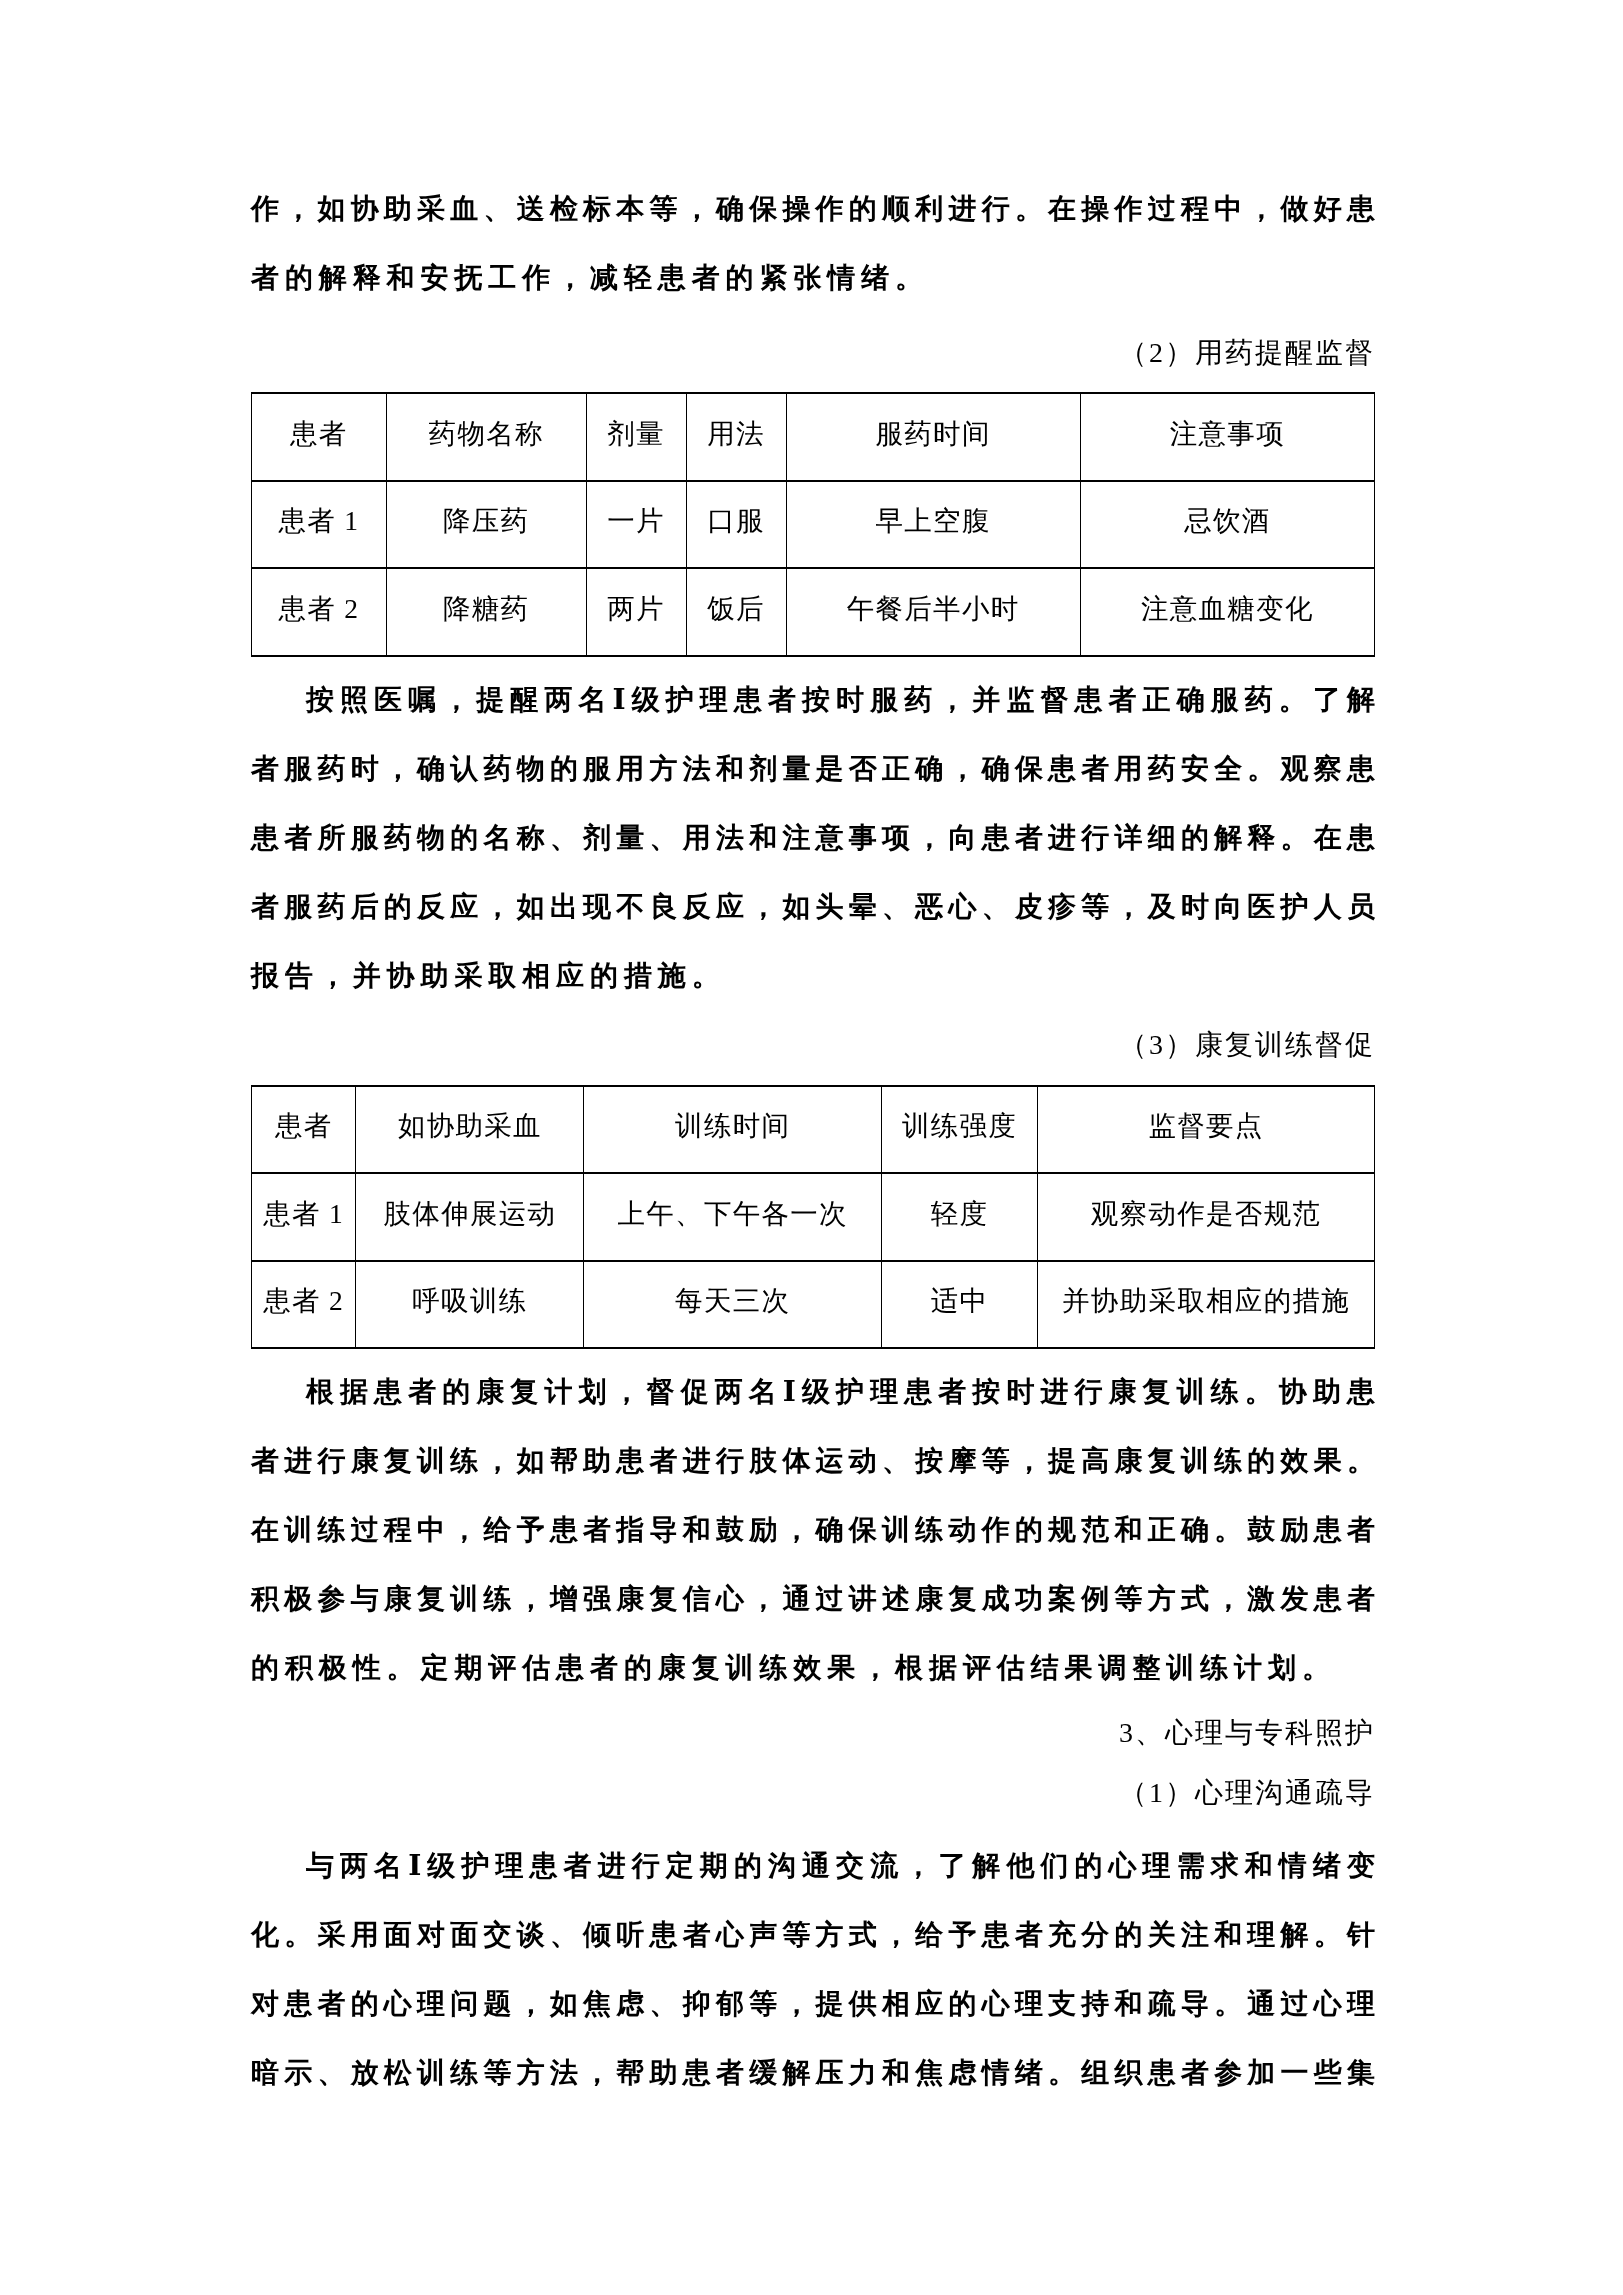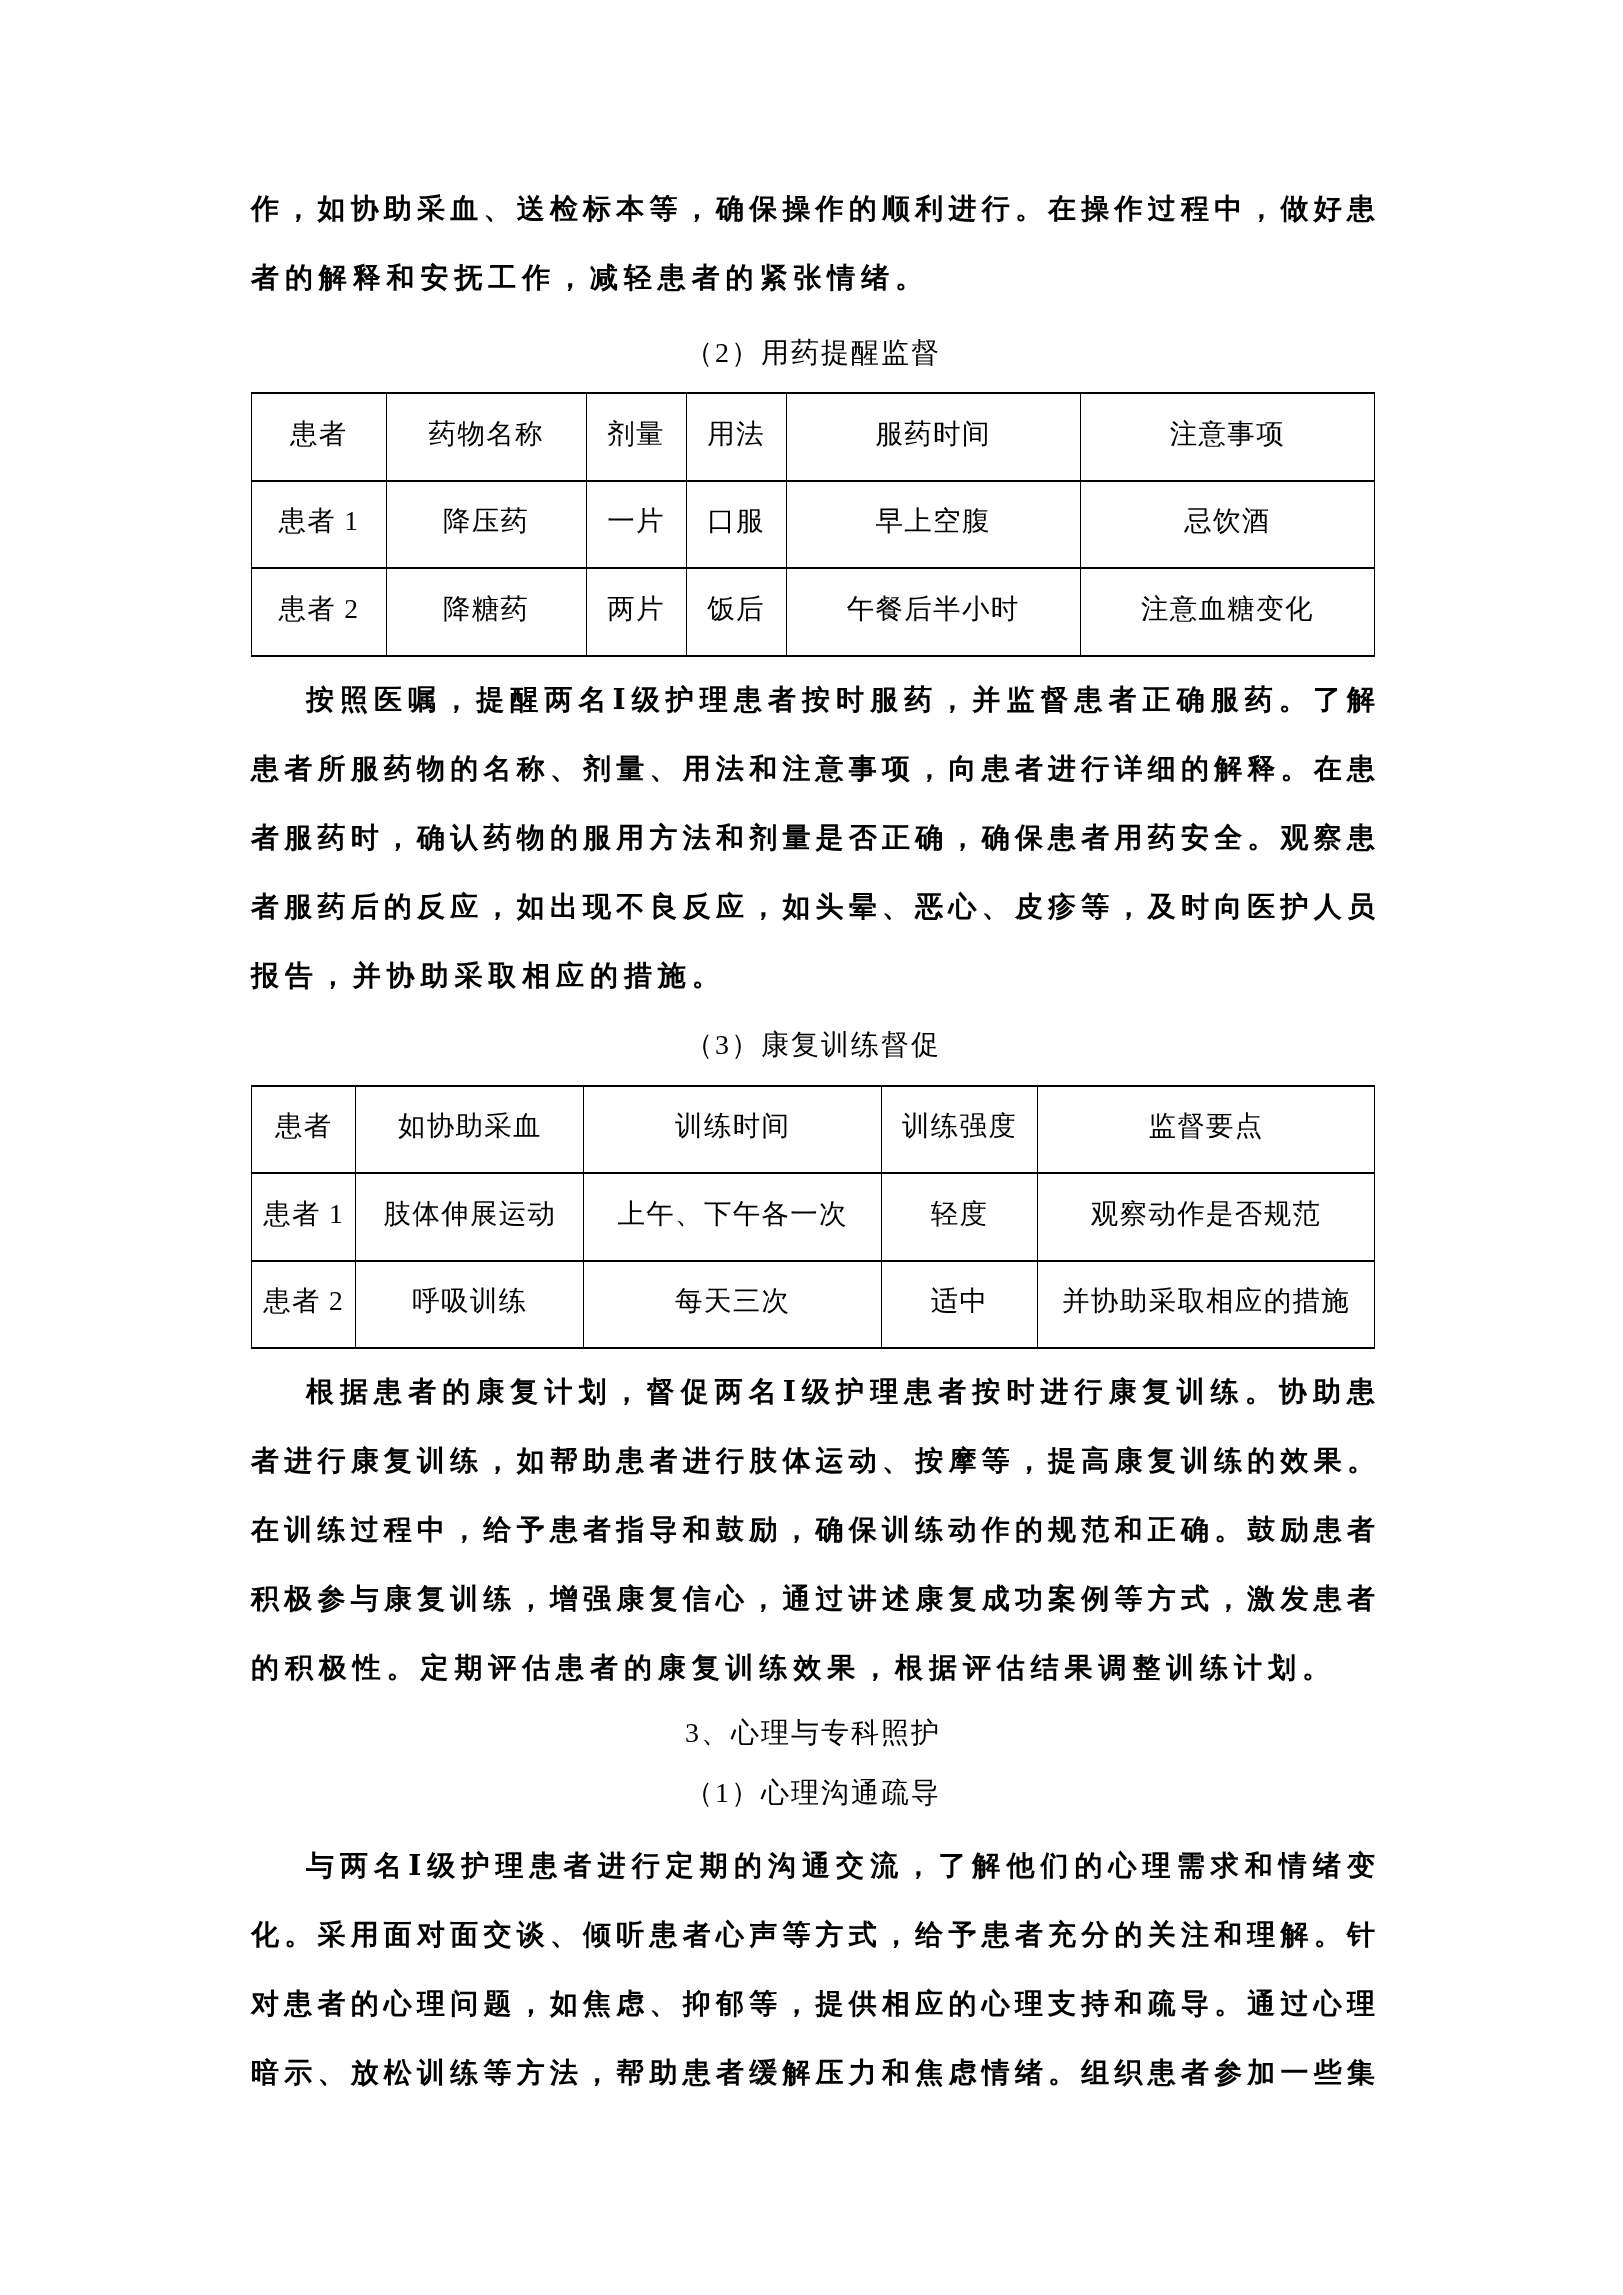--- a/index.html
+++ b/index.html
@@ -42,21 +42,21 @@
   .line.line-end {
     text-align: center;
     text-align-last: left;
     letter-spacing: 5.9px;
     white-space: nowrap;
   }
   .heading {
     font-size: 28px;
     line-height: 60px;
     letter-spacing: 2px;
-    text-align: center;
+    text-align: right;
     white-space: nowrap;
   }
   .heading.h-med { margin-top: 10.5px; }
   .heading.h-rehab { margin-top: 5.2px; }
   .heading.h-sec3 { margin-top: 1.3px; }
   .heading.h-psych { margin-top: 0; }
   .para.p-body { margin-top: 7.9px; }
   table.doc-table {
     width: 100%;
     border-collapse: collapse;
@@ -123,22 +123,22 @@
           <td>两片</td>
           <td>饭后</td>
           <td>午餐后半小时</td>
           <td>注意血糖变化</td>
         </tr>
       </tbody>
     </table>
 
     <div class="para p-body">
       <div class="line indent">按照医嘱，提醒两名Ⅰ级护理患者按时服药，并监督患者正确服药。了解</div>
+      <div class="line">者服药时，确认药物的服用方法和剂量是否正确，确保患者用药安全。观察患</div>
       <div class="line">患者所服药物的名称、剂量、用法和注意事项，向患者进行详细的解释。在患</div>
-      <div class="line">者服药时，确认药物的服用方法和剂量是否正确，确保患者用药安全。观察患</div>
       <div class="line">者服药后的反应，如出现不良反应，如头晕、恶心、皮疹等，及时向医护人员</div>
       <div class="line line-end">报告，并协助采取相应的措施。</div>
     </div>
 
     <div class="heading h-rehab">（3）康复训练督促</div>
 
     <table class="doc-table">
       <colgroup>
         <col style="width:9.3%">
         <col style="width:20.3%">

